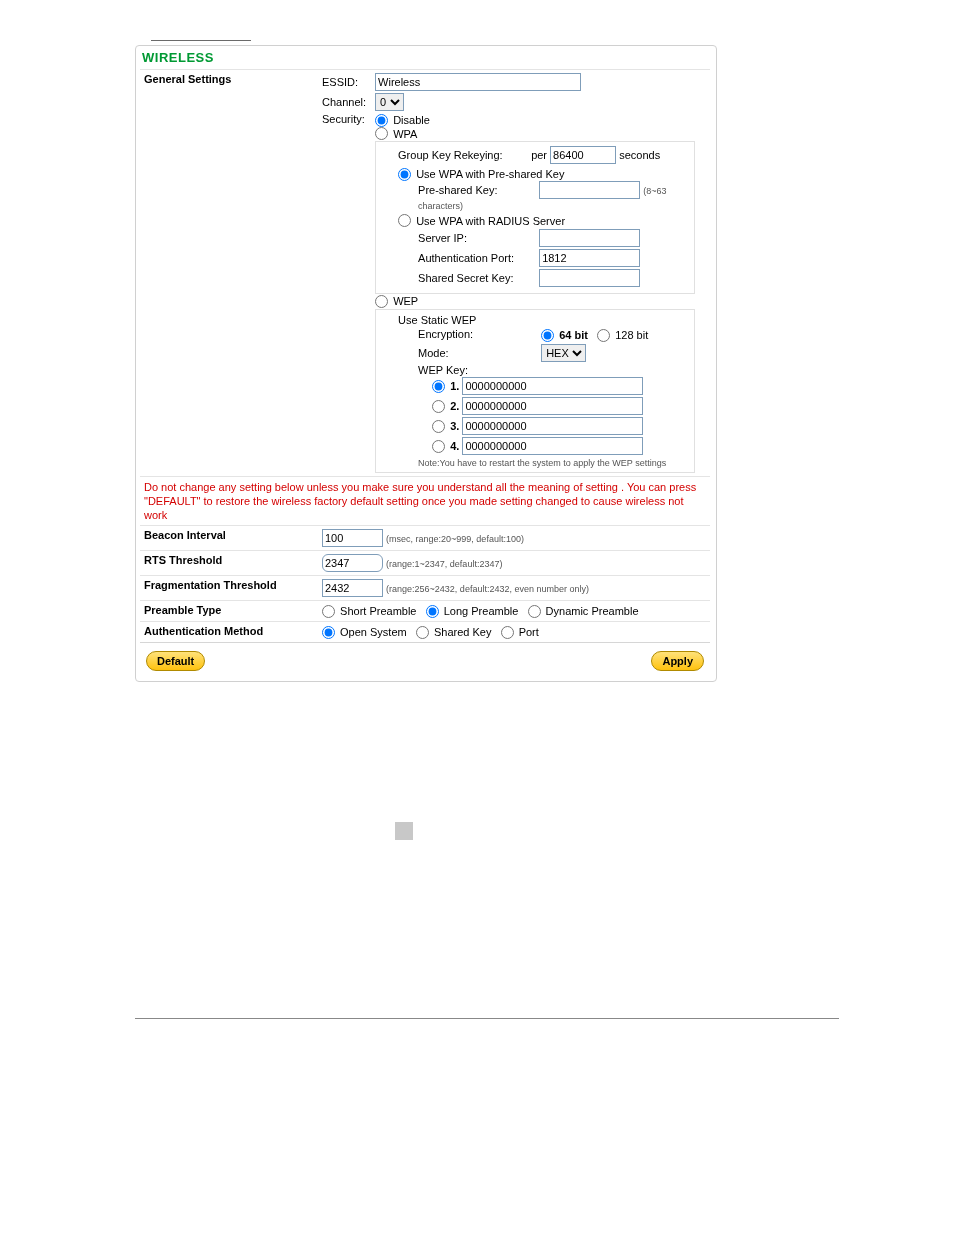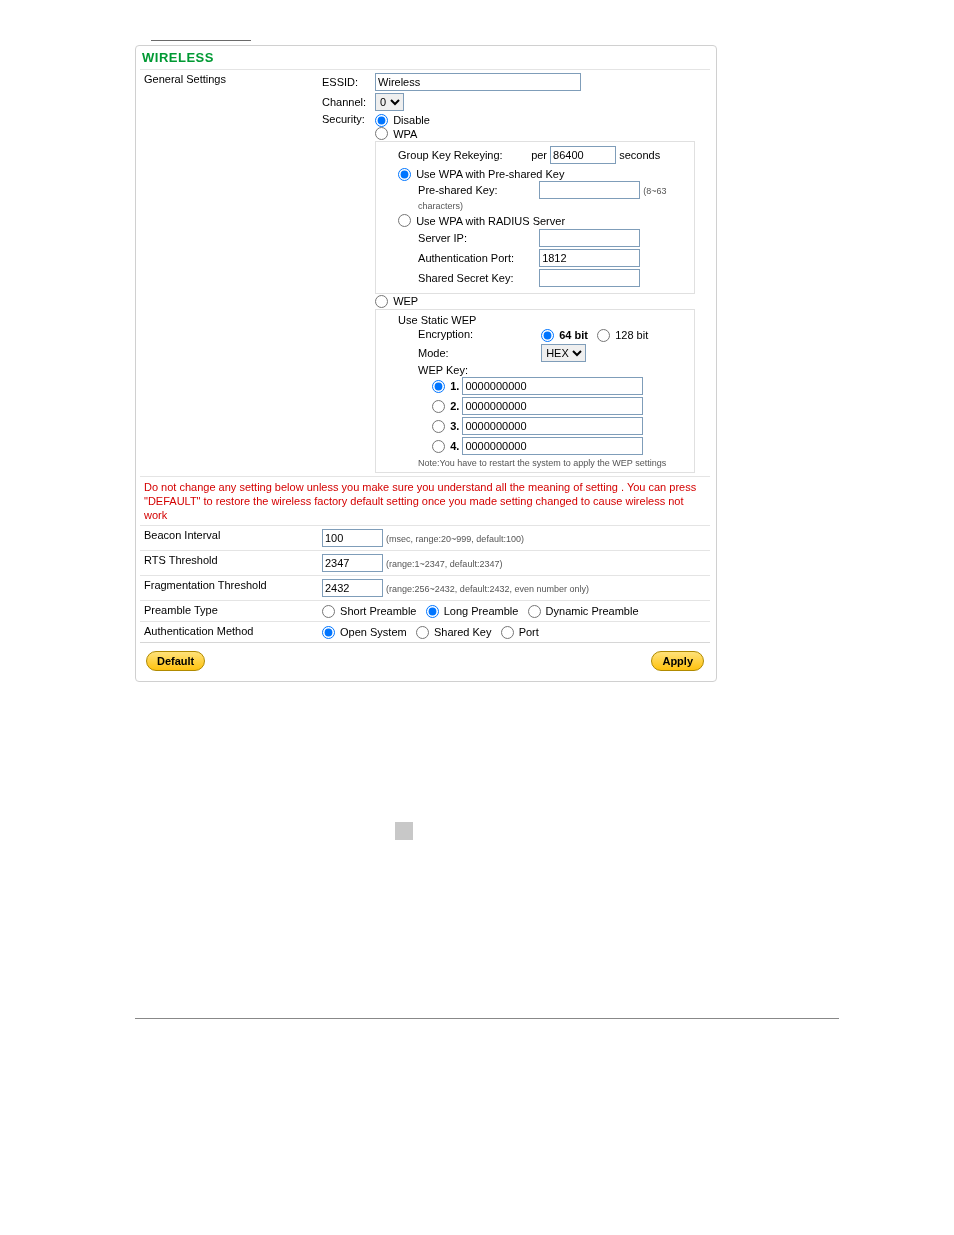--- a/index.html
+++ b/index.html
@@ -3,21 +3,21 @@
 <meta charset="utf-8">
 <style>
   html,body{margin:0;padding:0;font-family:Arial,Helvetica,sans-serif;font-size:11px;color:#000;background:#fff}
   .page{width:884px;margin:0 auto;padding:40px 80px 60px 100px;box-sizing:border-box}
   .topline{border-bottom:1px solid #6a6a6a;width:100px;margin:0 0 4px 16px}
   .panel{border:1px solid #d0d0d0;background:#fff;border-radius:4px;width:580px}
   .panel-inner{padding:4px 6px 6px 4px}
   h2.title{font-family:Arial;font-size:13px;font-weight:bold;color:#009933;margin:0 0 4px 2px;letter-spacing:.5px}
   table.form{width:100%;border-collapse:collapse}
   table.form>tbody>tr>td{vertical-align:top;padding:3px 4px}
-  td.lcol{width:170px;font-weight:normal;font-size:11px;padding-top:4px}
+  td.lcol{width:170px;font-weight:bold;font-size:11px;padding-top:4px}
   .row-sep{border-top:1px solid #e4e4e4}
   .warning{color:#d40000;font-size:11px;padding:6px 4px;line-height:1.3}
   input[type=text]{font-family:Arial;font-size:11px;border:1px solid #7f9db9;height:16px;padding:0 2px;box-sizing:content-box}
   select{font-family:Arial;font-size:11px;border:1px solid #7f9db9;height:18px;background:#efefef}
   .radio{vertical-align:middle;margin:0 2px 0 0}
   label{vertical-align:middle}
   .sub2{padding-left:20px}
   .field-lbl{display:inline-block;width:118px}
   .field-lbl-w{display:inline-block;width:130px}
   .small{font-size:9px;color:#555}
@@ -164,21 +164,21 @@
           <td class="lcol">Beacon Interval</td>
           <td>
             <input type="text" style="width: 55px;" value="100">
             <span class="small">(msec, range:20~999, default:100)</span>
           </td>
         </tr>
 
         <tr class="row-sep">
           <td class="lcol">RTS Threshold</td>
           <td>
-            <input type="text" style="width: 55px;" value="2347">
+            <input type="text" style="width: 55px; border-radius: 6px;" value="2347">
             <span class="small">(range:1~2347, default:2347)</span>
           </td>
         </tr>
 
         <tr class="row-sep">
           <td class="lcol">Fragmentation Threshold</td>
           <td>
             <input type="text" style="width: 55px;" value="2432">
             <span class="small">(range:256~2432, default:2432, even number only)</span>
           </td>

